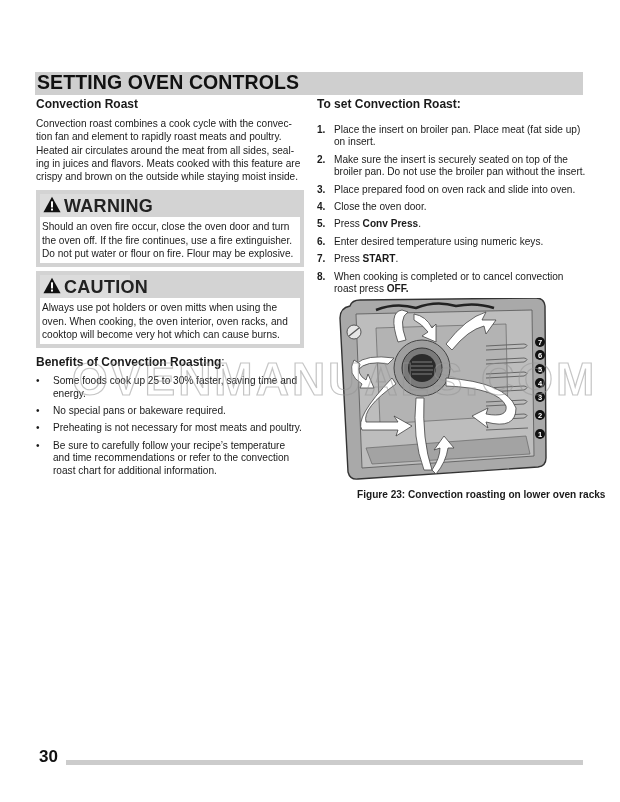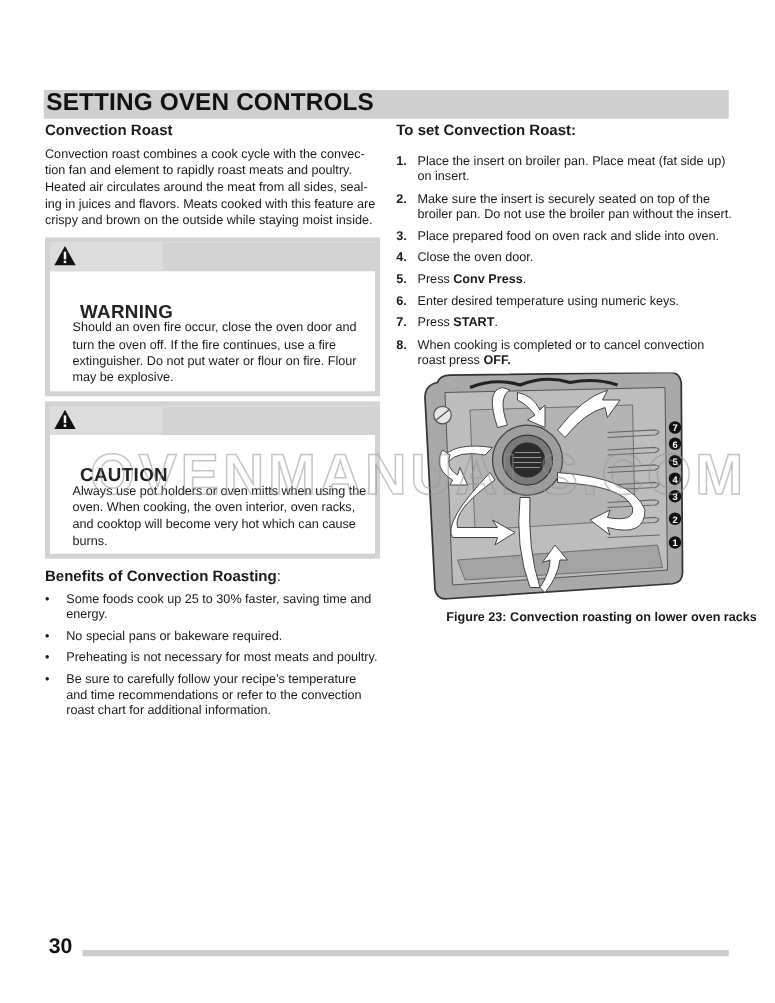--- a/index.html
+++ b/index.html
@@ -9,24 +9,24 @@
          background:#cfcfcf; }
   .page-title { position:absolute; left:2px; top:-1px; font-size:19.5px; font-weight:bold;
          letter-spacing:0.1px; color:#111; white-space:nowrap;text-align:center; }
   .col-left { position:absolute; left:36px; top:98px; width:268px; }
   .col-right { position:absolute; left:317px; top:98px; width:270px; }
   .subhead { font-size:12px; font-weight:bold; margin:0 0 6px 0; line-height:13px; }
   .para { font-size:10.1px; line-height:13.3px; margin:0; }
   .alert { border:4px solid #d3d3d3; background:#fff; margin-top:6px; width:260px; }
   .alert-head { background:#d3d3d3; height:23px; position:relative; }
   .alert-head-inner { position:absolute; left:0; top:0; height:23px; width:90px; background:#dcdcdc; }
-  .alert-title { position:absolute; left:24px; top:2px; font-size:15px; font-weight:bold;
-        letter-spacing:0.3px; color:#222; white-space:nowrap;margin-top:45px; }
+  .alert-title { position:absolute; left:24px; top:2px; font-size:18px; font-weight:bold;
+        letter-spacing:0.3px; color:#222; white-space:nowrap; }
   .alert-icon { position:absolute; left:3px; top:2px; width:18px; height:17px; }
-  .alert-body { font-size:10.1px; line-height:13.3px; padding:3px 2px 3px 18px;margin-top:36px; }
+  .alert-body { font-size:10.1px; line-height:13.3px; padding:3px 2px 3px 2px; }
   .bullets { list-style:none; margin:6px 0 0 0; padding:0; }
   .bullets li { position:relative; padding-left:17px; font-size:10.1px; line-height:12.4px; margin-bottom:5px; }
   .bullets li .dot { position:absolute; left:0; top:0; }
   .steps { list-style:none; margin:0; padding:0; }
   .steps li { position:relative; padding-left:17px; font-size:10.1px; line-height:12.4px; margin-bottom:5px; }
   .steps li .num { position:absolute; left:0; top:0; font-weight:bold; }
   .figure { position:absolute; left:336px; top:298px; width:214px; height:183px; }
   .fig-caption { position:absolute; left:317px; top:489px; font-size:10.1px; font-weight:bold; white-space:nowrap;margin-left:40px; }
   .page-number { position:absolute; left:39px; top:747px; font-size:17px; font-weight:bold; color:#111; }
   .footer-rule { position:absolute; left:66px; top:760px; width:517px; height:5px; background:#cccccc; }

